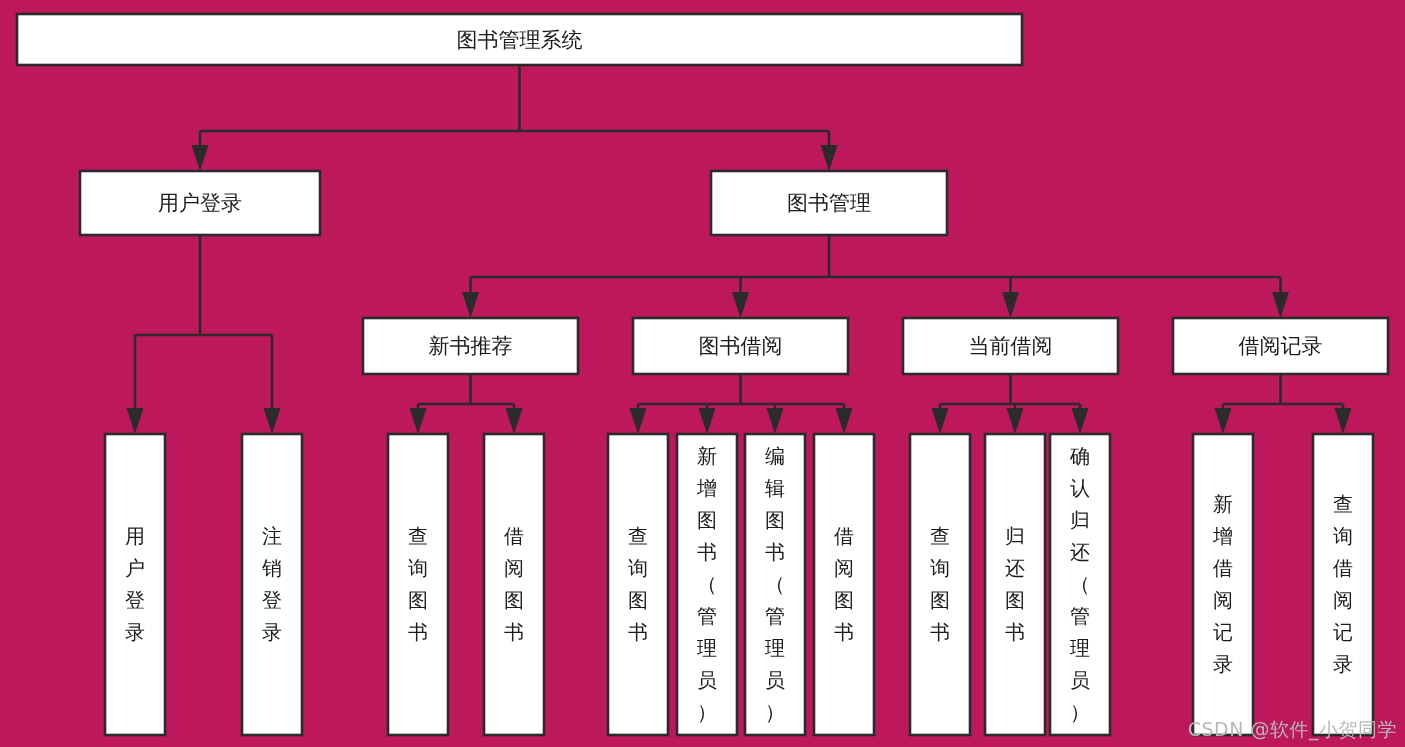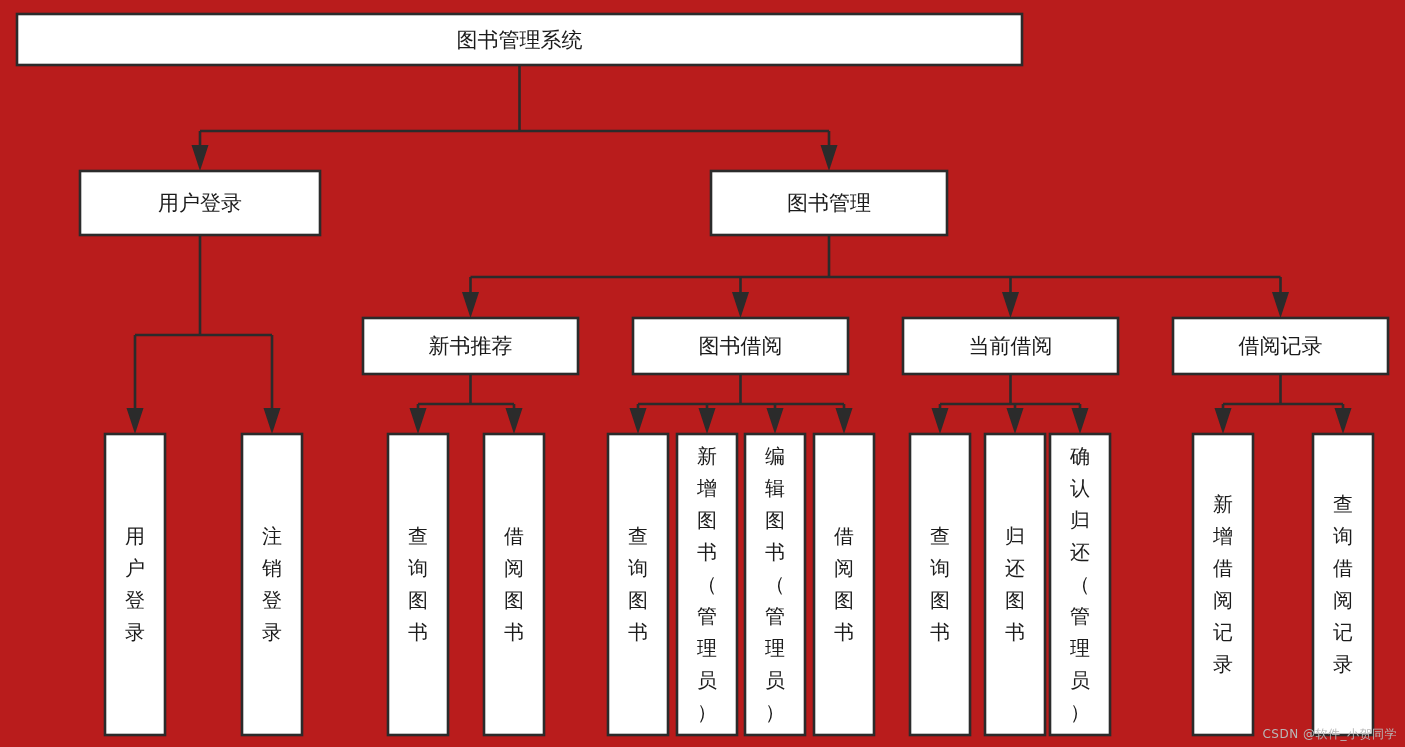--- a/index.html
+++ b/index.html
@@ -8,21 +8,21 @@
     padding: 0;
     background: #ffffff;
   }
   body {
     font-family: "DejaVu Sans", "Liberation Sans", sans-serif;
   }
   #diagram-root {
     position: relative;
     width: 1405px;
     height: 747px;
-    background: #b91c1c;
+    background: #be185d;
     overflow: hidden;
   }
   svg#flowchart {
     display: block;
     width: 1405px;
     height: 747px;
   }
   .node-box {
     fill: #ffffff;
     stroke: #2b2b2b;
@@ -48,21 +48,21 @@
   }
   .arrow-head {
     fill: #2b2b2b;
     stroke: none;
   }
   .watermark {
     position: absolute;
     right: 8px;
     bottom: 4px;
     font-family: "DejaVu Sans", "Liberation Sans", sans-serif;
-    font-size: 12px;
+    font-size: 19px;
     color: #b8b8b8;
     letter-spacing: 0.5px;
     white-space: nowrap;
     pointer-events: none;
   }
 </style>
 </head>
 <body>
 
 <div id="diagram-root">

